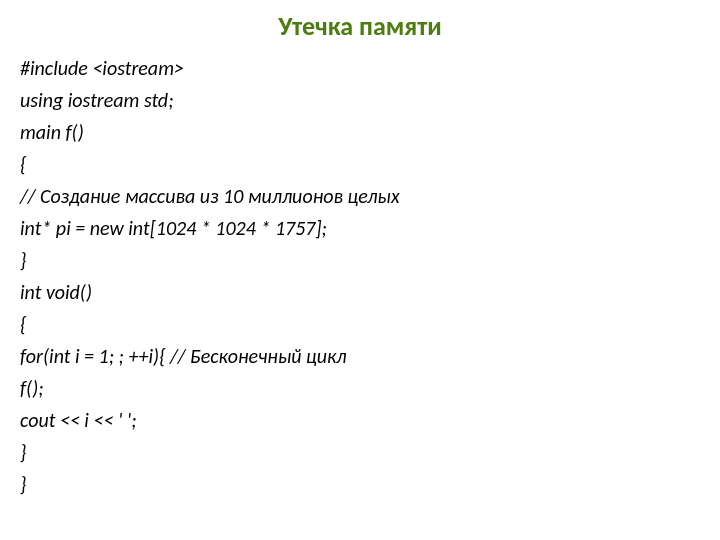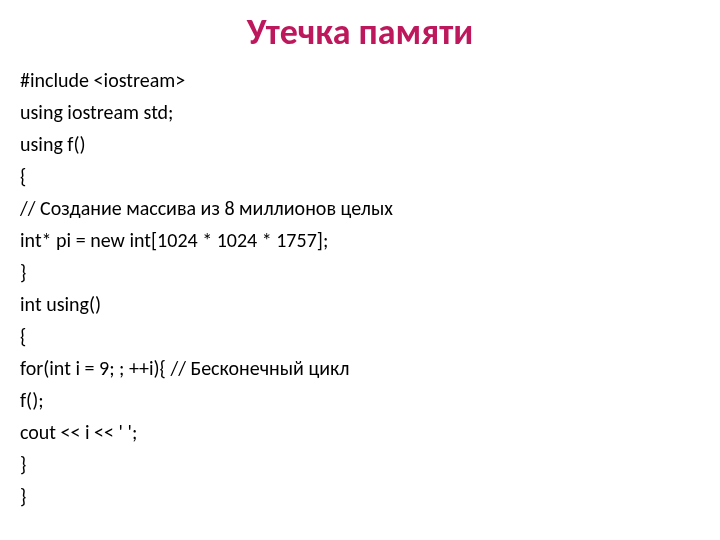--- a/index.html
+++ b/index.html
@@ -9,42 +9,43 @@
     }
     body {
       width: 720px;
       height: 540px;
       background: #ffffff;
       font-family: Calibri, Arial, sans-serif;
       padding: 10px 20px;
       color: #000000;
     }
     .title {
-      font-size: 36px;
+      font-size: 26px;
       font-weight: bold;
       text-align: center;
       margin-bottom: 10px;
-      color: #be185d;
+      color: #4d7c0f;
     }
     .code-line {
       font-size: 20px;
       line-height: 1.6;
       color: #000000;
+      font-style: italic;
     }
   </style>
 </head>
 <body>
 
 <div class="title">Утечка памяти</div>
 <div class="code-line">#include &lt;iostream&gt;</div>
 <div class="code-line">using iostream std;</div>
-<div class="code-line">using f()</div>
+<div class="code-line">main f()</div>
 <div class="code-line">{</div>
-<div class="code-line">// Создание массива из 8 миллионов целых</div>
+<div class="code-line">// Создание массива из 10 миллионов целых</div>
 <div class="code-line">int* pi = new int[1024 * 1024 * 1757];</div>
 <div class="code-line">}</div>
-<div class="code-line">int using()</div>
+<div class="code-line">int void()</div>
 <div class="code-line">{</div>
-<div class="code-line">for(int i = 9; ; ++i){ // Бесконечный цикл</div>
+<div class="code-line">for(int i = 1; ; ++i){ // Бесконечный цикл</div>
 <div class="code-line">f();</div>
 <div class="code-line">cout &lt;&lt; i &lt;&lt; ' ';</div>
 <div class="code-line">}</div>
 <div class="code-line">}</div>
 
 </body></html>

